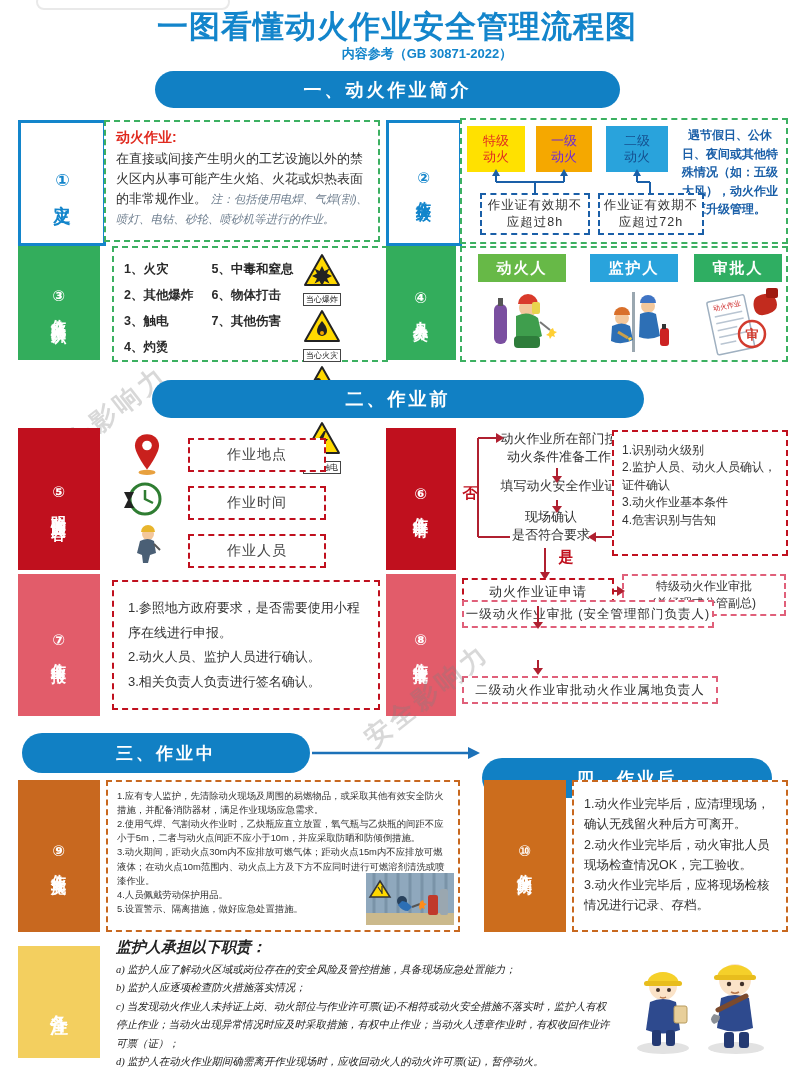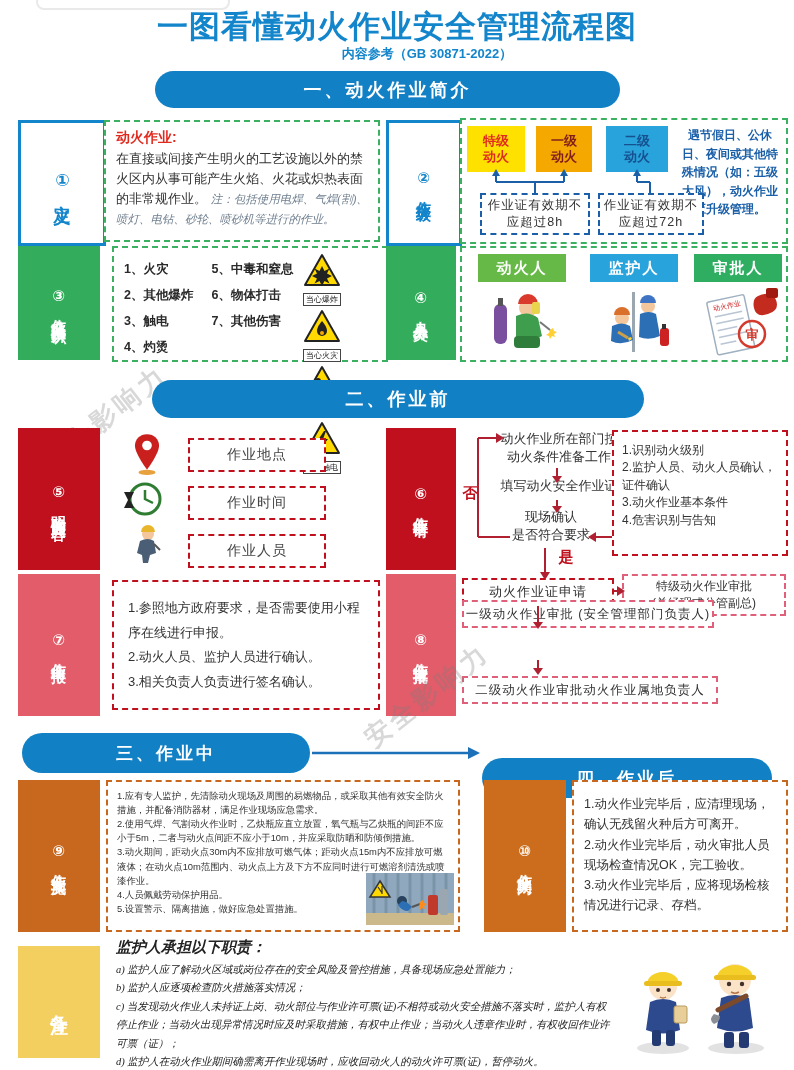--- a/index.html
+++ b/index.html
@@ -20,21 +20,21 @@
   .fill-yellow{background:#f3cf5f;}
   .vbox .w{color:#fff;font-size:15px;}
   .dash{position:absolute;border:2px dashed;background:#fff;box-sizing:border-box;}
   .d-green{border-color:#3cb061;}
   .d-red{border-color:#c0101e;}
   .d-pink{border-color:#e0607a;}
   .d-orange{border-color:#c8681f;}
   .d-blue{border-color:#1a5fa8;border-width:2px;}
   .flowtxt{position:absolute;color:#333;text-align:center;}
   .level-chip{position:absolute;display:flex;align-items:center;justify-content:center;
-              font-weight:bold;font-size:13px;line-height:1.25;text-align:center;}
+              font-weight:normal;font-size:13px;line-height:1.25;text-align:center;}
   .level-chip span{display:inline-block;width:2.4em;}
   .role-chip{position:absolute;display:flex;align-items:center;justify-content:center;
              color:#fff;font-weight:bold;font-size:15px;letter-spacing:2px;}
   .risk-item{font-size:12.5px;color:#2a2a2a;line-height:26px;white-space:nowrap;}
   .sign-label{font-size:8px;border:1px solid #444;color:#222;padding:0 2px;line-height:11px;white-space:nowrap;background:#fff;}
   .dash-item{display:flex;align-items:center;justify-content:center;font-size:14px;color:#444;letter-spacing:1px;}
   .wm{position:absolute;font-size:26px;font-weight:bold;color:rgba(125,125,125,0.30);
       transform:rotate(-38deg);letter-spacing:4px;pointer-events:none;white-space:nowrap;}
   .note-blue{color:#1a5fa8;font-weight:bold;font-size:12px;line-height:1.55;text-align:center;}
   .body-text{font-size:13px;color:#333;line-height:1.55;}
@@ -66,21 +66,21 @@
   </div>
 
   <div class="vbox outline-blue" style="left:386px;top:120px;width:70px;height:120px;">
     <span class="vtext" style="font-size:15px;">②作业分级</span>
   </div>
   <div class="dash d-green" style="left:460px;top:118px;width:328px;height:126px;"></div>
 
   <div class="level-chip" style="left: 467px; top: 126px; width: 58px; height: 46px; background-color: rgb(255, 225, 0); color: rgb(224, 43, 32);">
     <span>特级动火</span>
     </div>
-  <div class="level-chip" style="left: 536px; top: 126px; width: 56px; height: 46px; background-color: rgb(245, 168, 0); color: #7f1d1d;">
+  <div class="level-chip" style="left: 536px; top: 126px; width: 56px; height: 46px; background-color: rgb(245, 168, 0); color: #6d28d9;">
     <span>一级动火</span>
     </div>
   <div class="level-chip" style="left: 606px; top: 126px; width: 62px; height: 46px; background-color: rgb(41, 163, 220); color: rgb(21, 80, 143);">
     <span>二级动火</span>
     </div>
 
   <div class="abs note-blue" style="left:678px;top:126px;width:104px;">遇节假日、公休日、夜间或其他特殊情况（如：五级大风），动火作业应升级管理。</div>
 
   <div class="dash d-blue dash-item" style="left:480px;top:193px;width:110px;height:42px;">
     <span style="font-size:12.5px;color:#333;width:9em;text-align:center;">作业证有效期不应超过8h</span>

